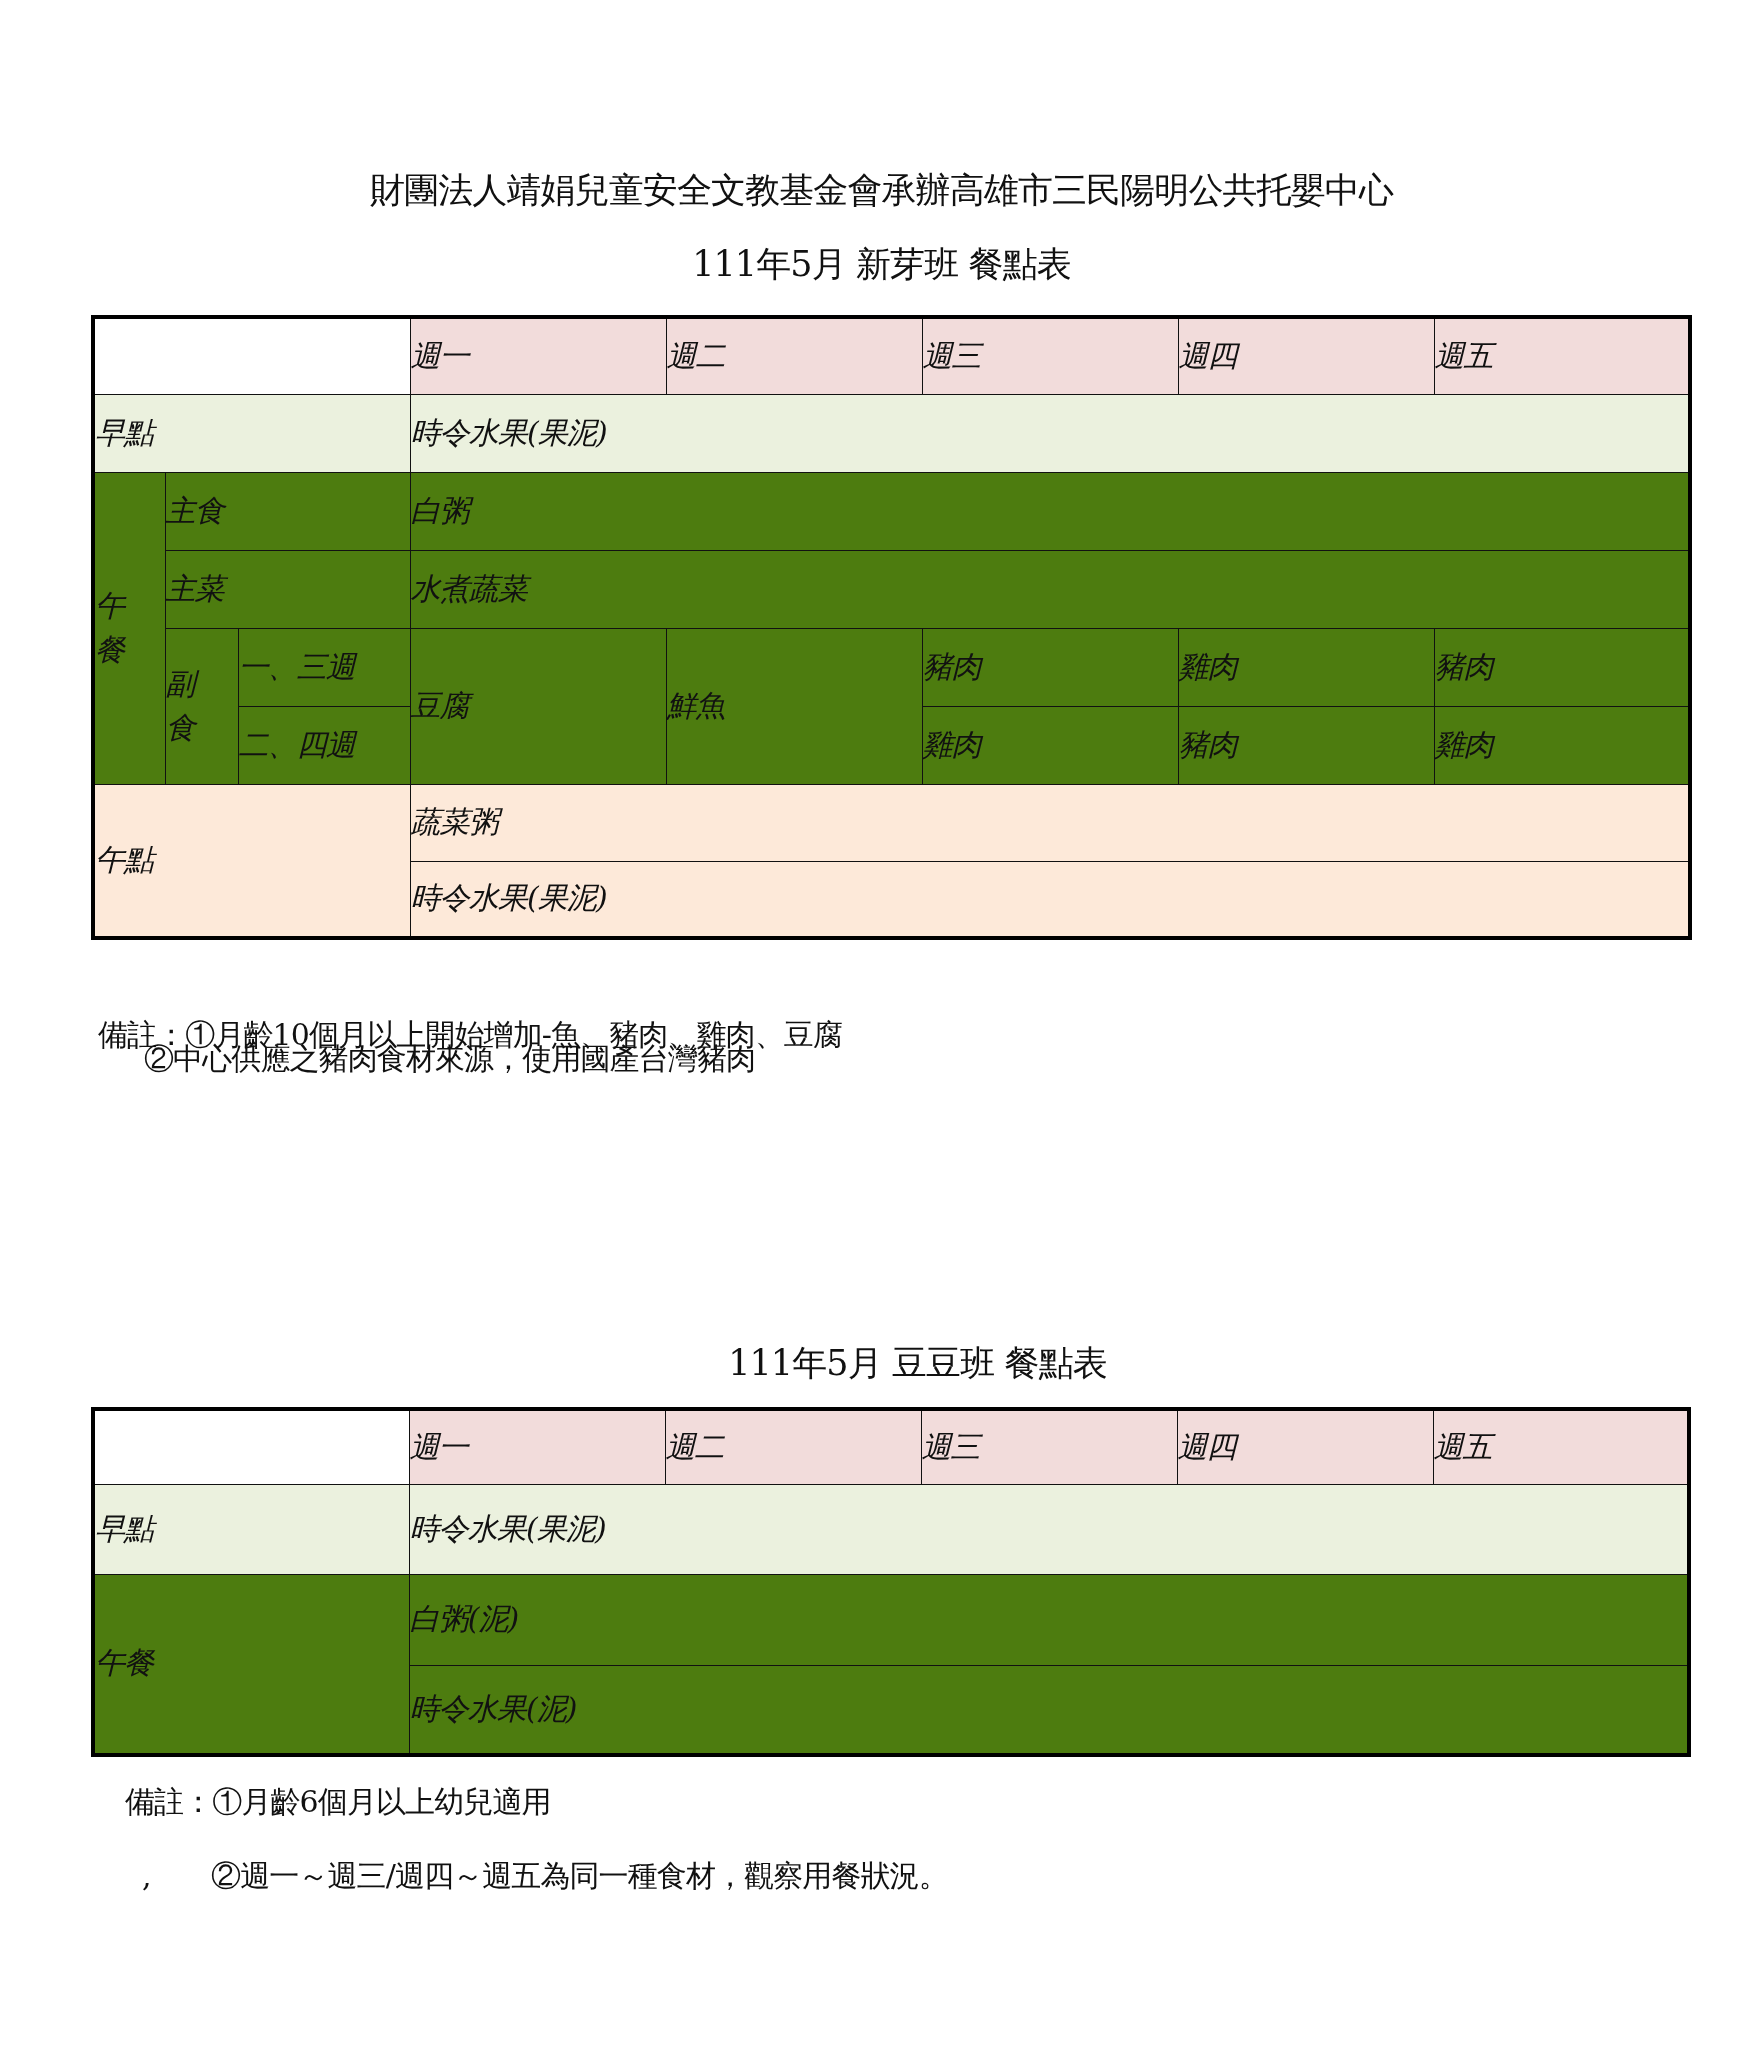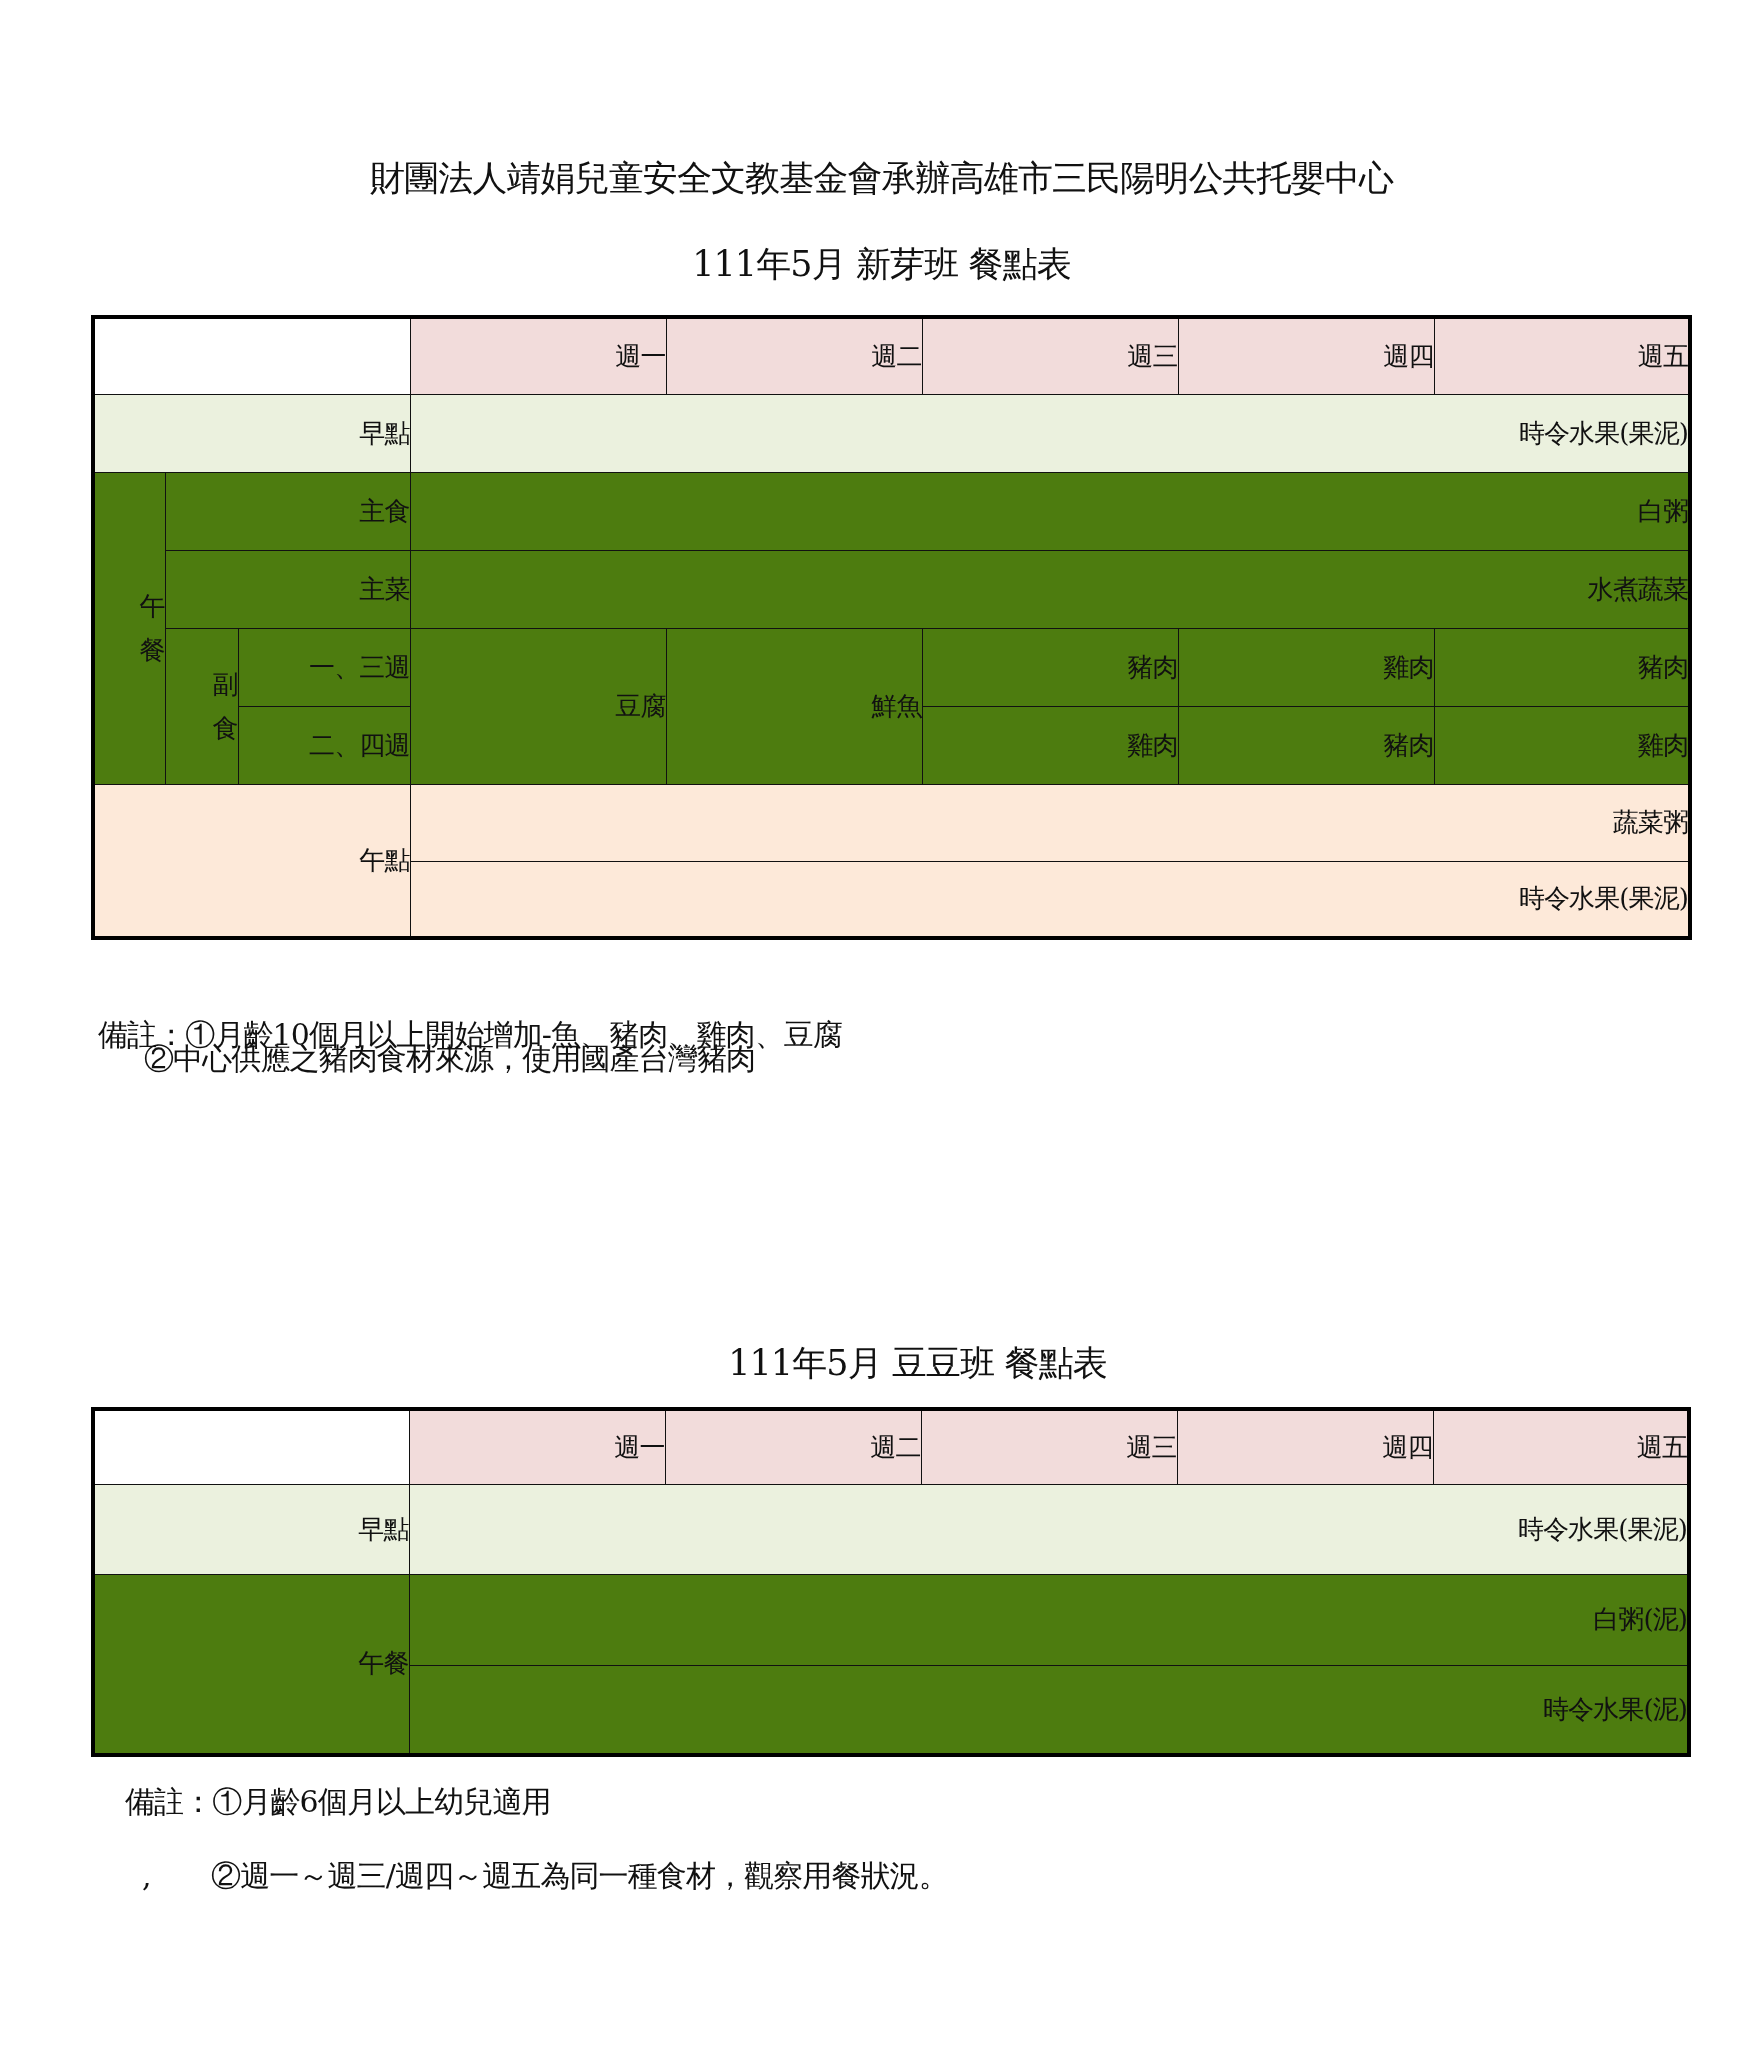--- a/index.html
+++ b/index.html
@@ -2,36 +2,36 @@
 <html style="font-size:14.7px"><head>
 <meta charset="utf-8">
 <style>
   html, body { margin: 0; padding: 0; background: #ffffff; }
   body { width: 1763px; height: 2067px; position: relative; overflow: hidden;
          font-family: "DejaVu Serif", "Liberation Serif", serif; color: #111; }
   .title { position: absolute; left: 0; width: 1763px; text-align: center;
            font-size: 35px; line-height: 40px; letter-spacing: -0.9px; }
   table.menu { position: absolute; left: 91px; border-collapse: collapse;
                table-layout: fixed; border: 4.6px solid #000; }
-  table.menu td { border: 1.8px solid #111; text-align: right; vertical-align: middle;
-                  font-size: 26px; padding: 0; letter-spacing: -0.9px; }
+  table.menu td { border: 1.8px solid #111; text-align: left; vertical-align: middle;
+                  font-size: 30px; padding: 0; letter-spacing: -0.9px; font-style: italic; }
   .thick-top td { border-top: 4.6px solid #000; }
   .c-white { background: #ffffff; }
   .c-pink { background: #f2dcdb; }
   .c-green { background: #ebf1de; }
   .c-blue { background: #4d7c0f; }
   .c-peach { background: #fde9d9; }
   .vert { line-height: 44px; }
   .vert span { display: block; }
   .note { position: absolute; font-size: 30px; line-height: 37px; letter-spacing: -0.9px; white-space: pre; }
 </style>
 </head>
 <body>
 
-<div class="title" style="top:158px;">財團法人靖娟兒童安全文教基金會承辦高雄市三民陽明公共托嬰中心</div>
+<div class="title" style="top:171px;font-family:Liberation Serif, serif;">財團法人靖娟兒童安全文教基金會承辦高雄市三民陽明公共托嬰中心</div>
 <div class="title" style="top:244px;">111年5月  新芽班  餐點表</div>
 
 <table class="menu" style="top:315px; width:1596px;">
   <colgroup>
     <col style="width:72px">
       <col style="width:73px">
       <col style="width:172px">
     <col style="width:256px">
       <col style="width:256px">
       <col style="width:256px">

